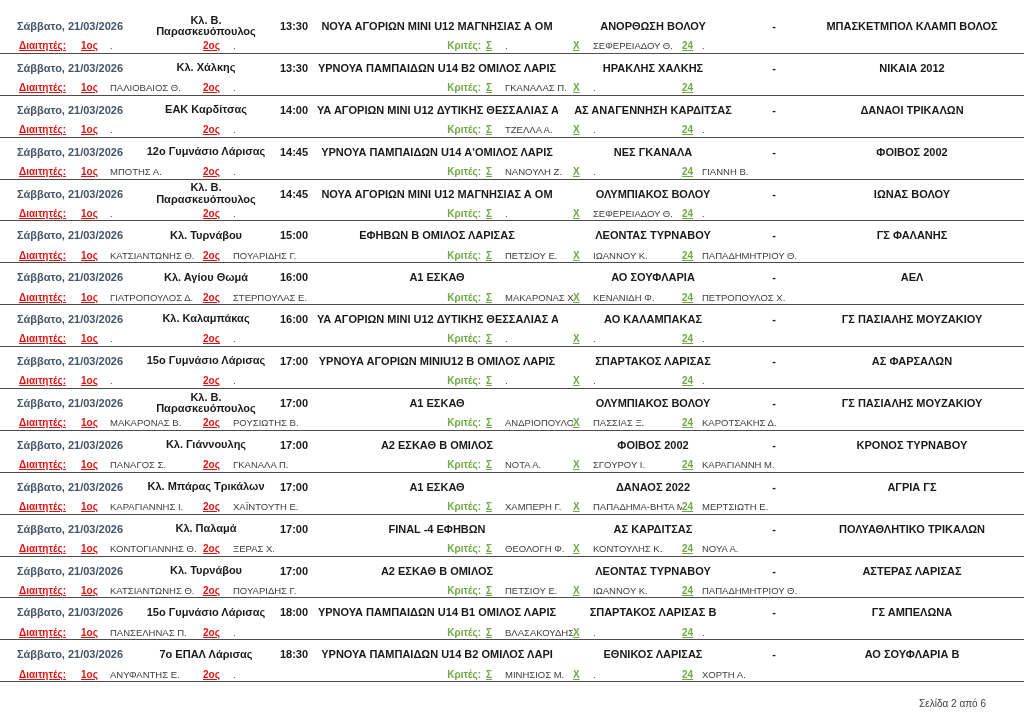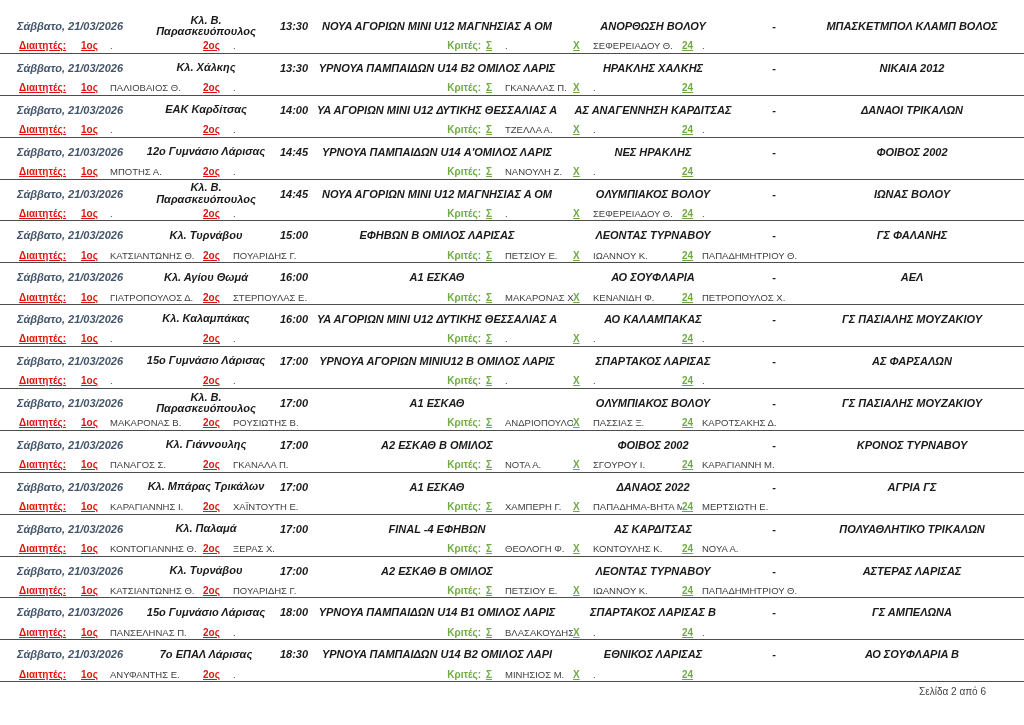--- a/index.html
+++ b/index.html
@@ -17,21 +17,20 @@
     border-bottom:1.4px solid #4d4d4d;
     padding-top:1px;
   }
   .main {
     display:grid;
     grid-template-columns:140px 132px 44px 242px 190px 52px 1fr;
     align-items:center;
     height:26px;
     font-weight:bold;
     font-size:11px;
-    font-style:italic;
   }
   .cell { text-align:center; }
   .date { color:#44546a; white-space:nowrap; }
   .venue {
     line-height:11.5px;
     max-height:25px;
     overflow:hidden;
     padding:0 4px;
   }
   .time { white-space:nowrap; }
@@ -55,21 +54,21 @@
   .green.lbl2 { text-align:right; padding-right:5px; text-decoration:none; }
   .name {
     color:#3d3d3d;
     font-size:9.5px;
     font-weight:normal;
     white-space:nowrap;
     overflow:hidden;
     padding-left:3px;
   }
   .footer {
-    margin-top:4px;
+    margin-top:16px;
     text-align:right;
     padding-right:38px;
     font-size:10px;
     color:#3f3f3f;
   }
 </style>
 </head>
 <body>
 
 <div class="schedule" id="schedule">
@@ -149,36 +148,37 @@
       <span class="name">.</span>
     </div>
   </div>
 
   <div class="match">
     <div class="main">
       <div class="cell date">Σάββατο, 21/03/2026</div>
       <div class="cell venue">12ο Γυμνάσιο Λάρισας</div>
       <div class="cell time">14:45</div>
       <div class="cell category">ΥΡΝΟΥΑ ΠΑΜΠΑΙΔΩΝ U14 Α'ΟΜΙΛΟΣ ΛΑΡΙΣ</div>
-      <div class="cell home">ΝΕΣ ΗΡΑΚΛΗΣ</div>
+      <div class="cell home">ΝΕΣ ΓΚΑΝΑΛΑ</div>
       <div class="cell dash">-</div>
       <div class="cell away">ΦΟΙΒΟΣ 2002</div>
     </div>
     <div class="sub">
       <span class="red">Διαιτητές:</span>
       <span class="red">1ος</span>
       <span class="name">ΜΠΟΤΗΣ Α.</span>
       <span class="red">2ος</span>
       <span class="name">.</span>
       <span class="green lbl2">Κριτές:</span>
       <span class="green lblu">Σ</span>
       <span class="name">ΝΑΝΟΥΛΗ Ζ.</span>
       <span class="green lblu">Χ</span>
       <span class="name">.</span>
       <span class="green lblu">24</span>
+      <span class="name">ΓΙΑΝΝΗ Β.</span>
     </div>
   </div>
 
   <div class="match">
     <div class="main">
       <div class="cell date">Σάββατο, 21/03/2026</div>
       <div class="cell venue">Κλ. Β. Παρασκευόπουλος</div>
       <div class="cell time">14:45</div>
       <div class="cell category">ΝΟΥΑ ΑΓΟΡΙΩΝ ΜΙΝΙ U12 ΜΑΓΝΗΣΙΑΣ Α ΟΜ</div>
       <div class="cell home">ΟΛΥΜΠΙΑΚΟΣ ΒΟΛΟΥ</div>
@@ -476,17 +476,18 @@
       <span class="red">1ος</span>
       <span class="name">ΑΝΥΦΑΝΤΗΣ Ε.</span>
       <span class="red">2ος</span>
       <span class="name">.</span>
       <span class="green lbl2">Κριτές:</span>
       <span class="green lblu">Σ</span>
       <span class="name">ΜΙΝΗΣΙΟΣ Μ.</span>
       <span class="green lblu">Χ</span>
       <span class="name">.</span>
       <span class="green lblu">24</span>
+      <span class="name">ΧΟΡΤΗ Α.</span>
     </div>
   </div>
 </div>
 
 <div class="footer">Σελίδα 2 από 6</div>
 
 </body></html>

